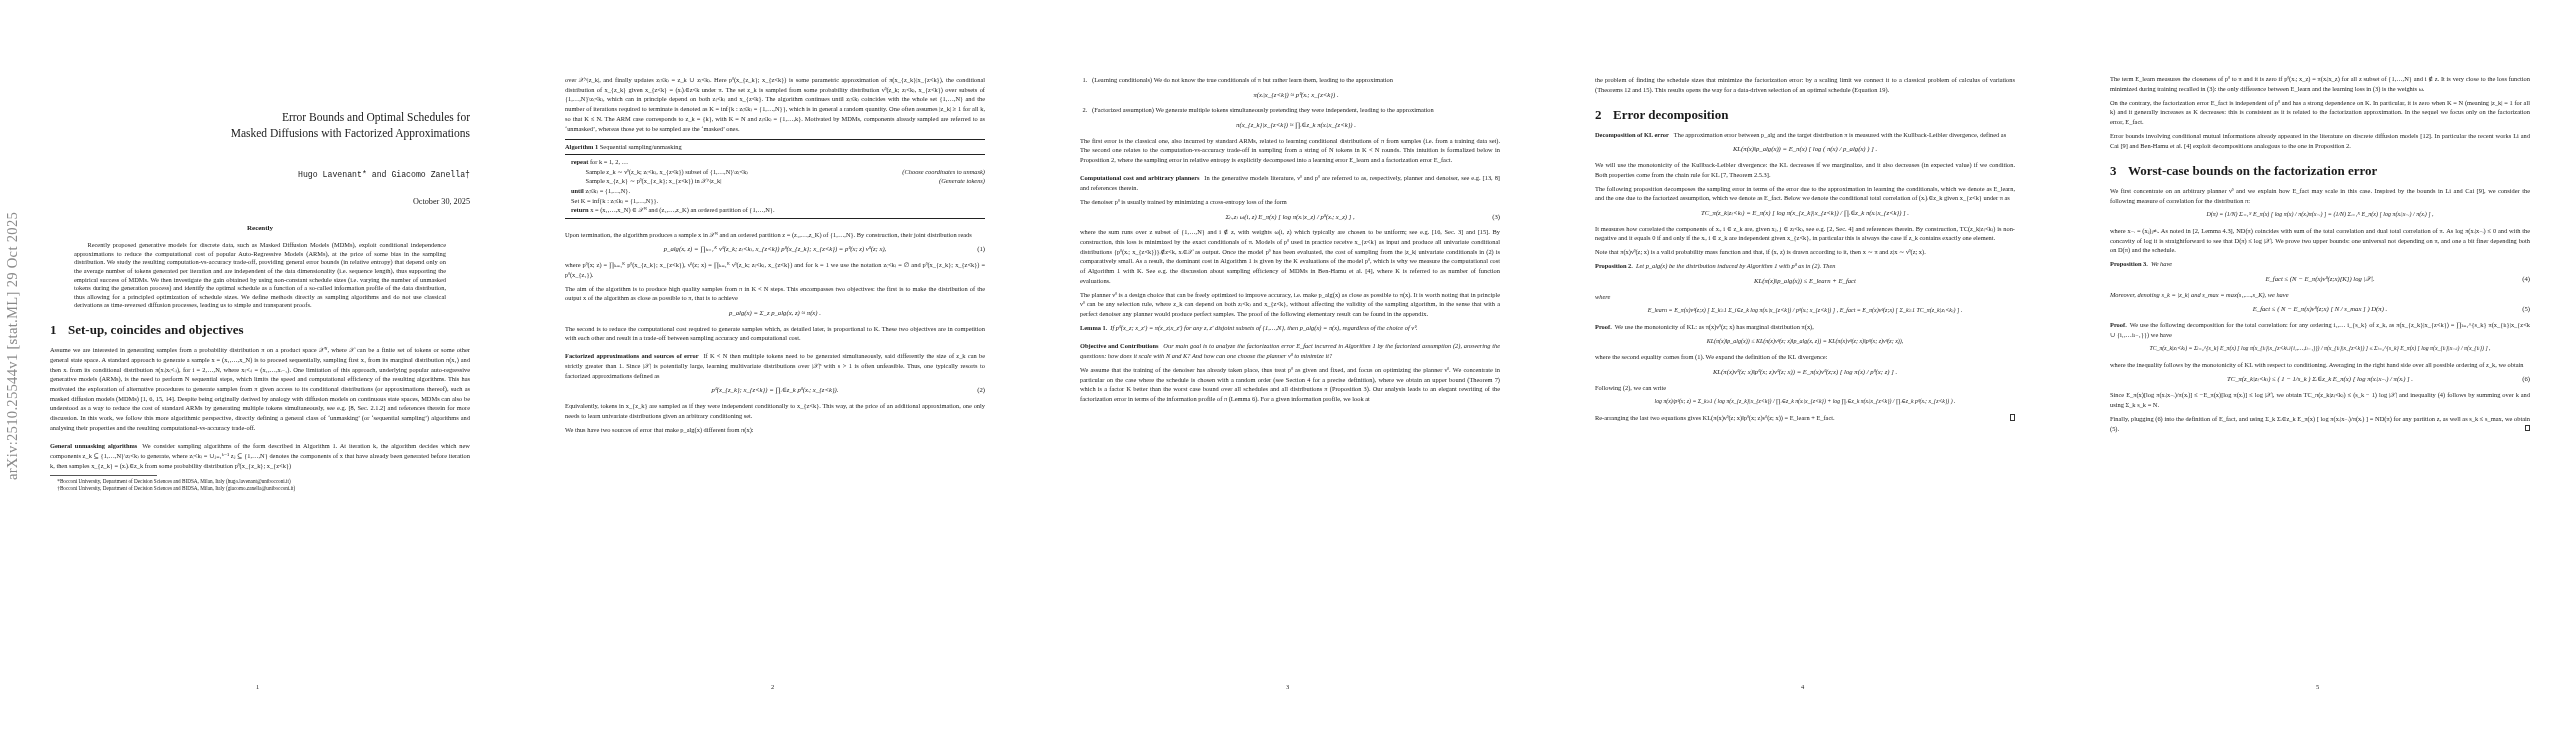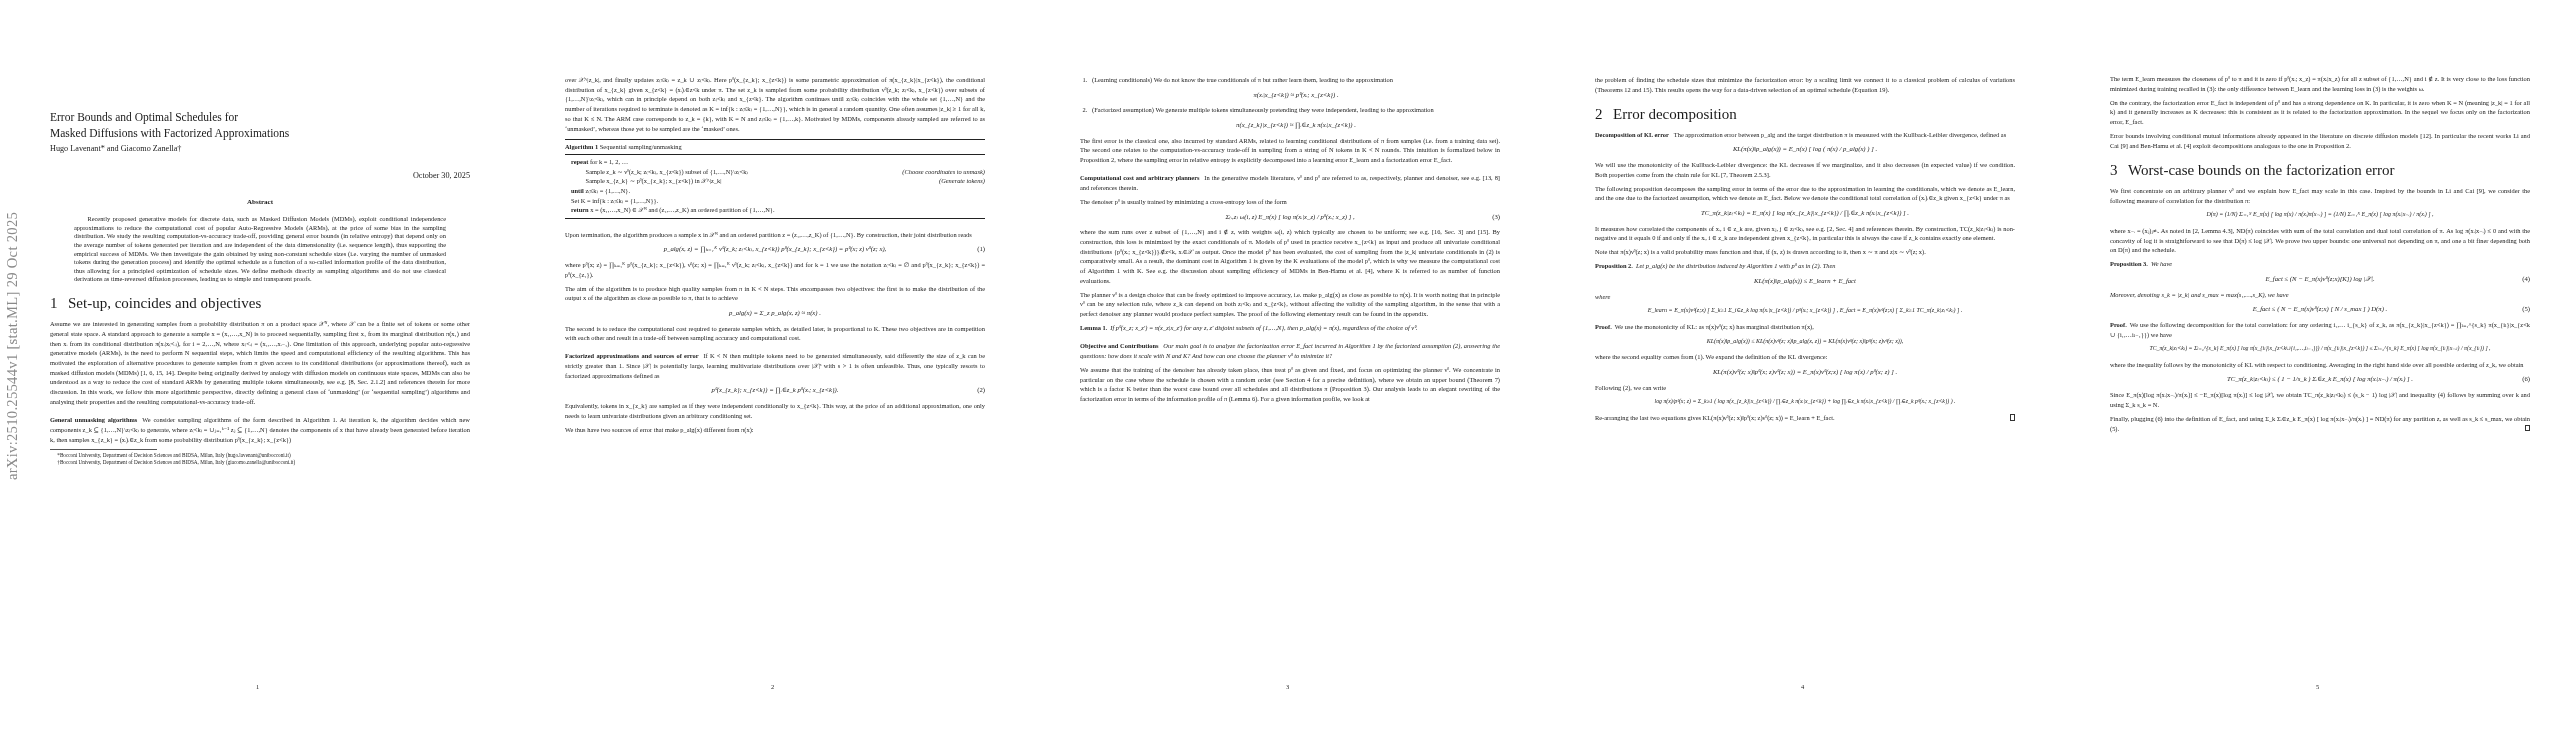--- a/index.html
+++ b/index.html
@@ -4,26 +4,26 @@
 <style>
   * { box-sizing: border-box; margin: 0; padding: 0; }
   html, body { width: 2576px; height: 729px; background: #ffffff; overflow: hidden; }
   body { font-family: "Liberation Serif", "DejaVu Serif", serif; color: #1a1a1a; }
   .strip { display: flex; width: 2576px; height: 729px; }
   .page { position: relative; width: 515px; height: 729px; background: #fff; flex: 0 0 515px; }
   .content { position: absolute; left: 50px; width: 420px; font-size: 6.4px; line-height: 9.7px; text-align: justify; }
   .pagenum { position: absolute; left: 0; width: 515px; text-align: center; font-size: 6.4px; top: 683px; }
   .stamp { position: absolute; left: 3.6px; top: 170px; width: 16px; height: 352px; }
   .stamp span { position: absolute; left: 50%; top: 50%; transform: translate(-50%,-50%) rotate(-90deg); white-space: nowrap; font-family: "Liberation Serif", serif; font-size: 14.6px; color: #8a8a8a; letter-spacing: 0.3px; }
-  .title { text-align: left; font-size: 11.5px; line-height: 16.4px; font-weight: normal; }
-  .authors { text-align: left; font-size: 8.2px; margin-top: 2px; }
+  .title { text-align: right; font-size: 11.5px; line-height: 16.4px; font-weight: normal; }
+  .authors { text-align: right; font-size: 8.2px; margin-top: 28px; font-family: Liberation Mono, monospace; }
   .date { text-align: right; font-size: 8.2px; margin-top: 17px; }
   .abs-head { text-align: center; font-weight: bold; font-size: 7px; margin-top: 18px; }
   .abstract { margin: 7.3px 24px 0 24px; font-size: 6.4px; line-height: 8.6px; text-indent: 13.4px; }
-  h2 { font-size: 15px; font-weight: normal; margin: 13.4px 0 8.5px 0; line-height: 13.4px; }
+  h2 { font-size: 13px; font-weight: bold; margin: 13.4px 0 8.5px 0; line-height: 13.4px; }
   h2 .num { display: inline-block; width: 18px; }
   p { margin-bottom: 4.3px; }
   .para-head { font-weight: bold; margin-right: 4.9px; }
   .eq { text-align: center; font-style: italic; margin: 4.9px 0 6px 0; position: relative; white-space: nowrap; font-size: 6.7px; }
   .eq .tag { position: absolute; right: 0; font-style: normal; }
   .footrule { width: 107px; border-top: 0.6px solid #555; margin-top: 3.6px; margin-bottom: 2.4px; }
   .footnote { font-size: 5.2px; line-height: 7.3px; padding-left: 7.3px; }
   .algo { border-top: 0.9px solid #222; border-bottom: 0.9px solid #222; margin: 6px 0 11px 0; }
   .algo-head { border-bottom: 0.6px solid #222; padding: 1.8px 0; }
   .algo-body { padding: 2.4px 0 2.4px 6px; }
@@ -47,21 +47,21 @@
     <div class="stamp">
         <span>arXiv:2510.25544v1  [stat.ML]  29 Oct 2025</span>
       </div>
     <div class="content" style="top:109px;">
       <div class="title">
         <div>Error Bounds and Optimal Schedules for</div>
         <div>Masked Diffusions with Factorized Approximations</div>
       </div>
       <div class="authors">Hugo Lavenant* and Giacomo Zanella†</div>
       <div class="date">October 30, 2025</div>
-      <div class="abs-head">Abstract</div>
+      <div class="abs-head">Recently</div>
       <p class="abstract">Recently proposed generative models for discrete data, such as Masked Diffusion Models (MDMs), exploit conditional independence approximations to reduce the computational cost of popular Auto-Regressive Models (ARMs), at the price of some bias in the sampling distribution. We study the resulting computation-vs-accuracy trade-off, providing general error bounds (in relative entropy) that depend only on the average number of tokens generated per iteration and are independent of the data dimensionality (i.e. sequence length), thus supporting the empirical success of MDMs. We then investigate the gain obtained by using non-constant schedule sizes (i.e. varying the number of unmasked tokens during the generation process) and identify the optimal schedule as a function of a so-called information profile of the data distribution, thus allowing for a principled optimization of schedule sizes. We define methods directly as sampling algorithms and do not use classical derivations as time-reversed diffusion processes, leading us to simple and transparent proofs.</p>
       <h2><span class="num">1</span><span>Set-up, coincides and objectives</span></h2>
       <p>Assume we are interested in generating samples from a probability distribution π on a product space 𝒳ᴺ, where 𝒳 can be a finite set of tokens or some other general state space. A standard approach to generate a sample x = (x₁,…,x_N) is to proceed sequentially, sampling first x₁ from its marginal distribution π(x₁) and then xᵢ from its conditional distribution π(xᵢ|x₍&lt;ᵢ₎), for i = 2,…,N, where x₍&lt;ᵢ₎ = (x₁,…,xᵢ₋₁). One limitation of this approach, underlying popular auto-regressive generative models (ARMs), is the need to perform N sequential steps, which limits the speed and computational efficiency of the resulting algorithms. This has motivated the exploration of alternative procedures to generate samples from π given access to its conditional distributions (or approximations thereof), such as masked diffusion models (MDMs) [1, 6, 15, 14]. Despite being originally derived by analogy with diffusion models on continuous state spaces, MDMs can also be understood as a way to reduce the cost of standard ARMs by generating multiple tokens simultaneously, see e.g. [8, Sec. 2.1.2] and references therein for more discussion. In this work, we follow this more algorithmic perspective, directly defining a general class of ‘unmasking’ (or ‘sequential sampling’) algorithms and analysing their properties and the resulting computational-vs-accuracy trade-off.</p>
       <p style="margin-top:8.5px;"><span class="para-head">General unmasking algorithms</span><span>We consider sampling algorithms of the form described in Algorithm 1. At iteration k, the algorithm decides which new components z_k ⊆ {1,…,N}\z₍&lt;k₎ to generate, where z₍&lt;k₎ = ∪ⱼ₌₁ᵏ⁻¹ zⱼ ⊆ {1,…,N} denotes the components of x that have already been generated before iteration k, then samples x_{z_k} = (xᵢ)ᵢ∈z_k from some probability distribution pᶿ(x_{z_k}; x_{z&lt;k})</span></p>
       <div class="footrule"></div>
       <div class="footnote">*Bocconi University, Department of Decision Sciences and BIDSA, Milan, Italy (hugo.lavenant@unibocconi.it)</div>
       <div class="footnote">†Bocconi University, Department of Decision Sciences and BIDSA, Milan, Italy (giacomo.zanella@unibocconi.it)</div>
     </div>
     <div class="pagenum">1</div>
   </div>

